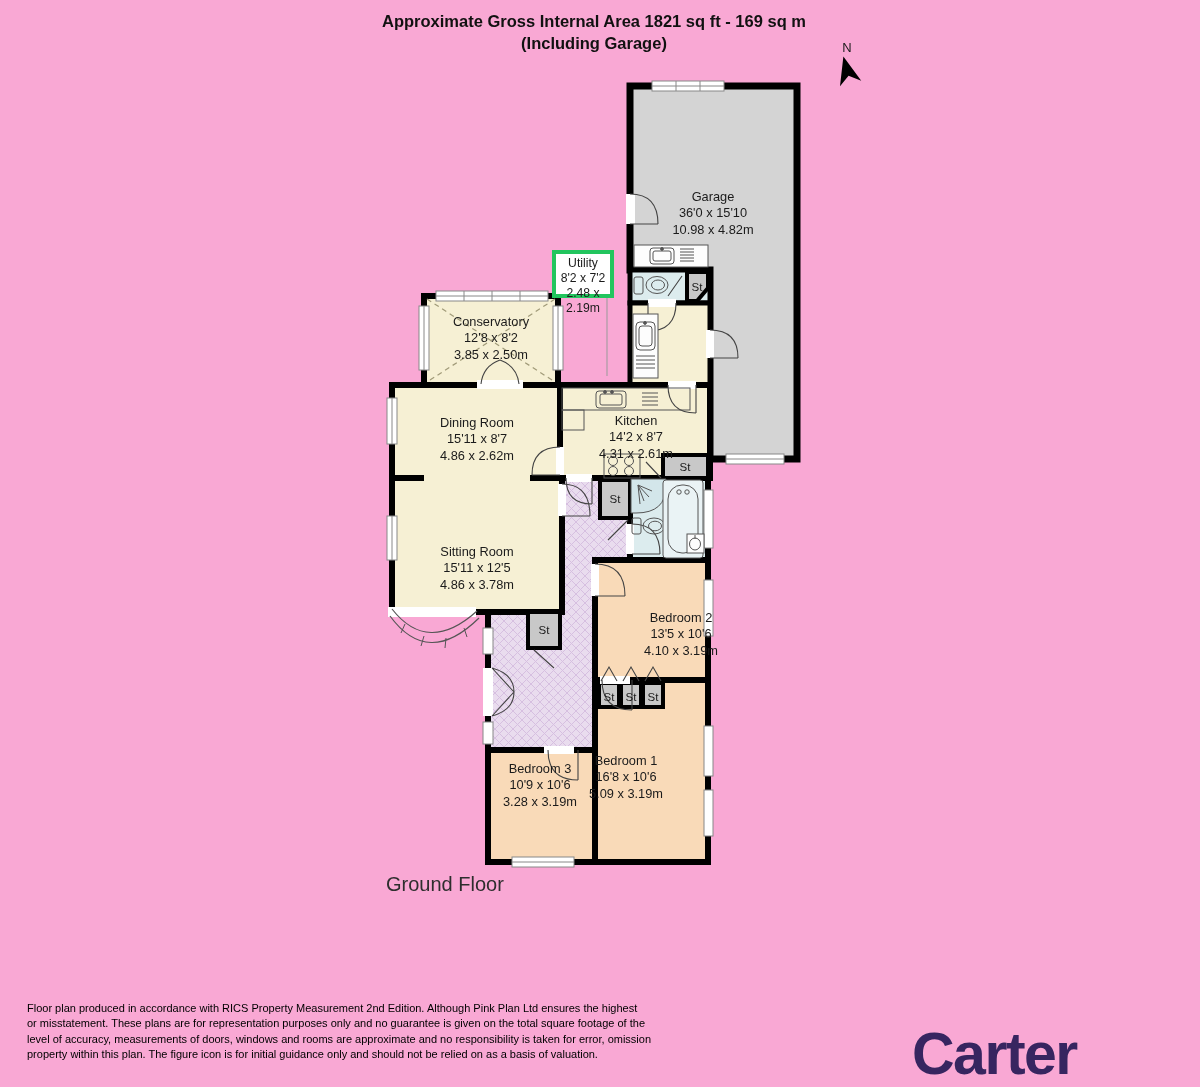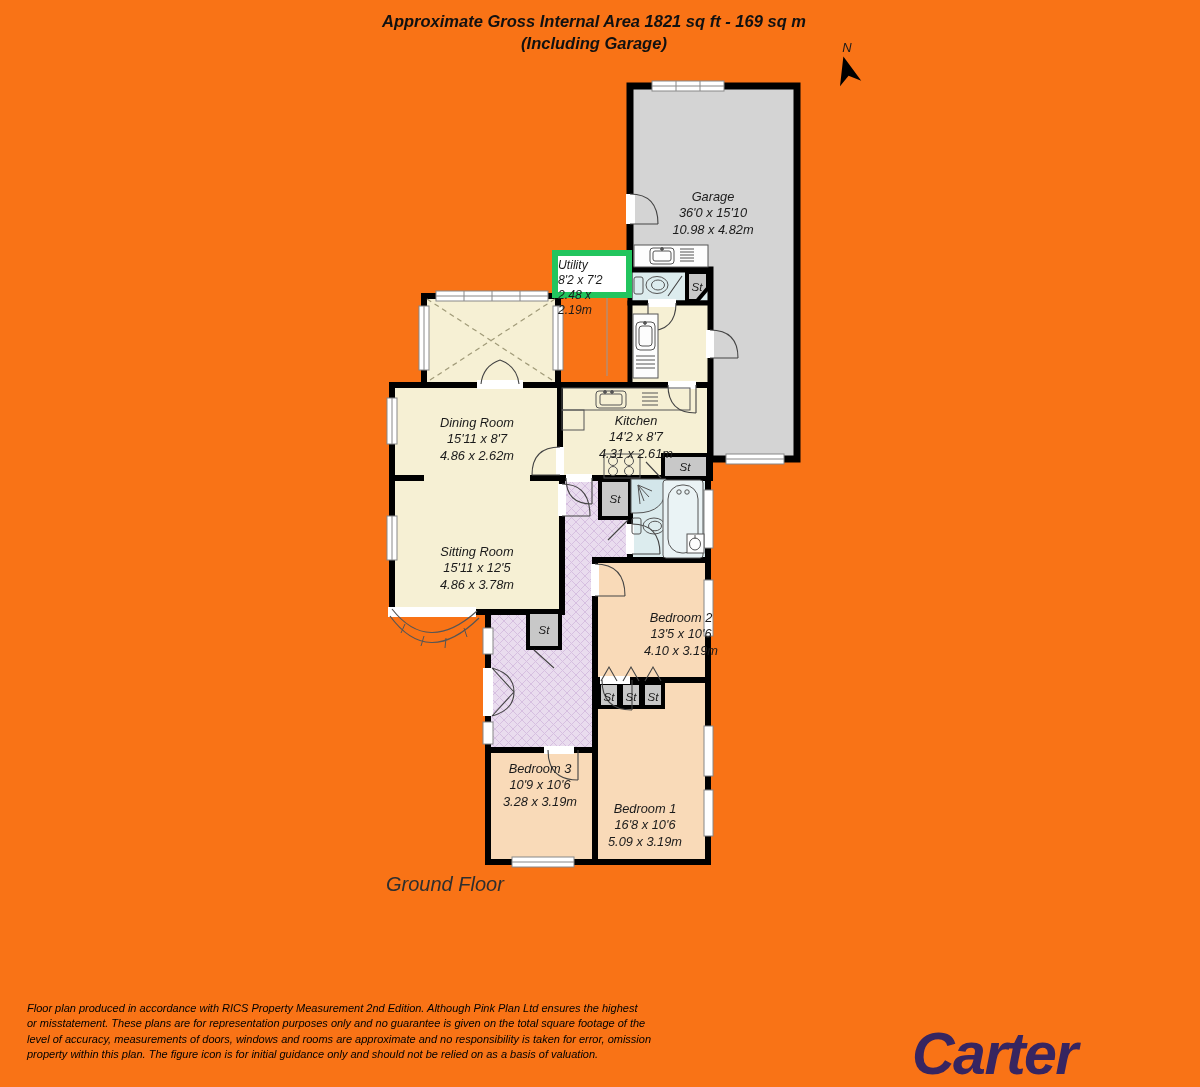--- a/index.html
+++ b/index.html
@@ -1,24 +1,24 @@
 <!DOCTYPE html>
 <html><head>
 <meta charset="utf-8">
 <style>
   html,body{margin:0;padding:0;background:#ffffff;}
-  .page{position:relative;width:1200px;height:1087px;background:#f97316;overflow:hidden;
-        font-family:"Liberation Sans",sans-serif;font-style:italic;}
+  .page{position:relative;width:1200px;height:1087px;background:#f9a8d4;overflow:hidden;
+        font-family:"Liberation Sans",sans-serif;}
   .plan-svg{position:absolute;left:0;top:0;}
   .title-block{position:absolute;left:0;top:10px;width:1188px;text-align:center;
         font-size:16.5px;font-weight:bold;color:#111;line-height:22px;}
   .room-label{position:absolute;text-align:center;font-size:12.8px;line-height:16.4px;color:#1b1b1b;}
   .room-label .rname{white-space:nowrap;}
-  .utility-box{position:absolute;left:552px;top:250px;width:80px;height:48px;background:#fff;
-        border:6px solid #22c55e;text-align:left;font-size:12.2px;line-height:15px;color:#1b1b1b;padding-top:2px;box-sizing:border-box;}
+  .utility-box{position:absolute;left:552px;top:250px;width:62px;height:48px;background:#fff;
+        border:4px solid #22c55e;text-align:center;font-size:12.2px;line-height:15px;color:#1b1b1b;padding-top:2px;box-sizing:border-box;}
   .floor-label{position:absolute;left:386px;top:873px;font-size:20px;color:#2e2e2e;}
   .disclaimer{position:absolute;left:27px;top:1001px;width:690px;font-size:11px;line-height:15.4px;color:#000;}
   .brand{position:absolute;left:912px;top:1020px;font-size:59px;font-weight:bold;
         letter-spacing:-1.5px;color:#372560;}
   svg text{font-family:"Liberation Sans",sans-serif;fill:#1b1b1b;}
 </style>
 </head>
 <body>
 
 <div class="page">
@@ -279,20 +279,25 @@
     <div>36'0 x 15'10</div>
     <div>10.98 x 4.82m</div>
   </div>
 
   <div class="utility-box">
     <div class="rname">Utility</div>
     <div>8'2 x 7'2</div>
     <div>2.48 x 2.19m</div>
   </div>
 
+  <div class="room-label" style="left:431px;top:314px;width:120px;">
+    <div class="rname">Conservatory</div>
+    <div>12'8 x 8'2</div>
+    <div>3.85 x 2.50m</div>
+  </div>
 
   <div class="room-label" style="left:417px;top:415px;width:120px;">
     <div class="rname">Dining Room</div>
     <div>15'11 x 8'7</div>
     <div>4.86 x 2.62m</div>
   </div>
 
   <div class="room-label" style="left:576px;top:413px;width:120px;">
     <div class="rname">Kitchen</div>
     <div>14'2 x 8'7</div>
@@ -304,21 +309,21 @@
     <div>15'11 x 12'5</div>
     <div>4.86 x 3.78m</div>
   </div>
 
   <div class="room-label" style="left:621px;top:610px;width:120px;">
     <div class="rname">Bedroom 2</div>
     <div>13'5 x 10'6</div>
     <div>4.10 x 3.19m</div>
   </div>
 
-  <div class="room-label" style="left:585px;top:753px;width:120px;margin-top:48px;">
+  <div class="room-label" style="left:566px;top:753px;width:120px;">
     <div class="rname">Bedroom 1</div>
     <div>16'8 x 10'6</div>
     <div>5.09 x 3.19m</div>
   </div>
 
   <div class="room-label" style="left:481px;top:761px;width:118px;">
     <div class="rname">Bedroom 3</div>
     <div>10'9 x 10'6</div>
     <div>3.28 x 3.19m</div>
   </div>

